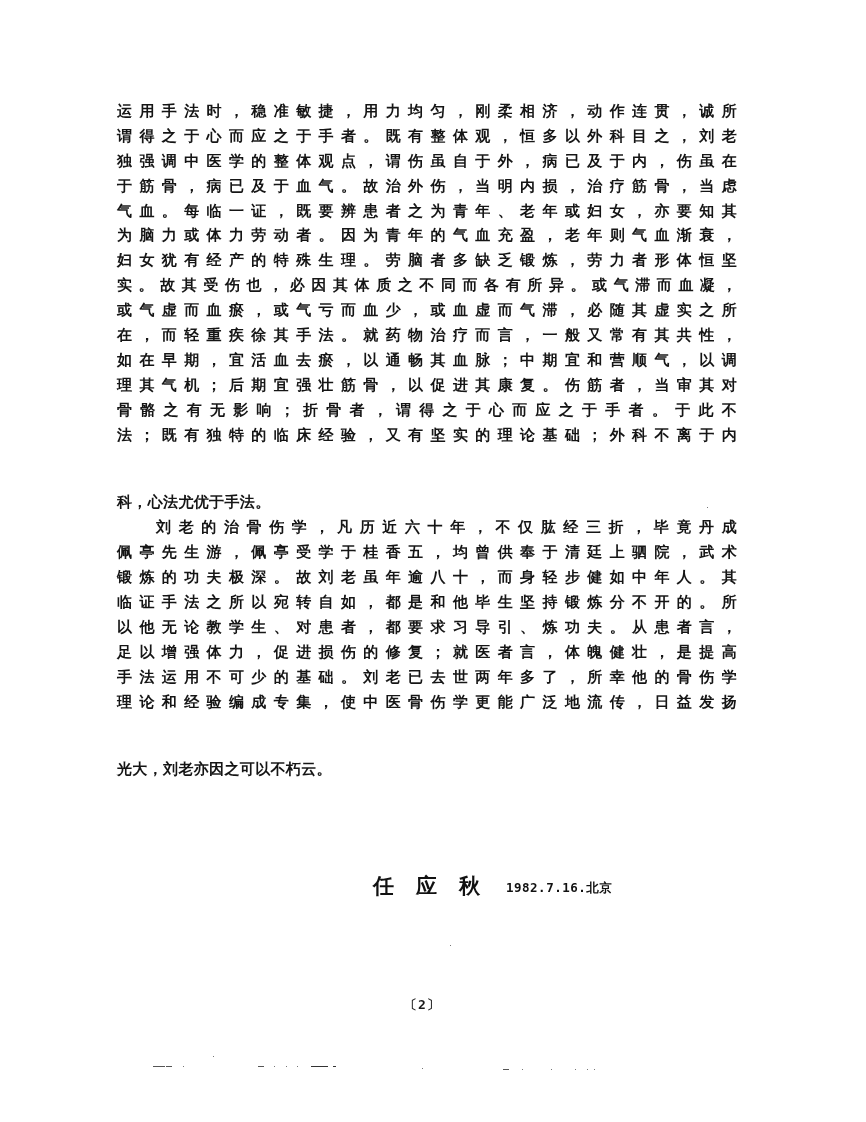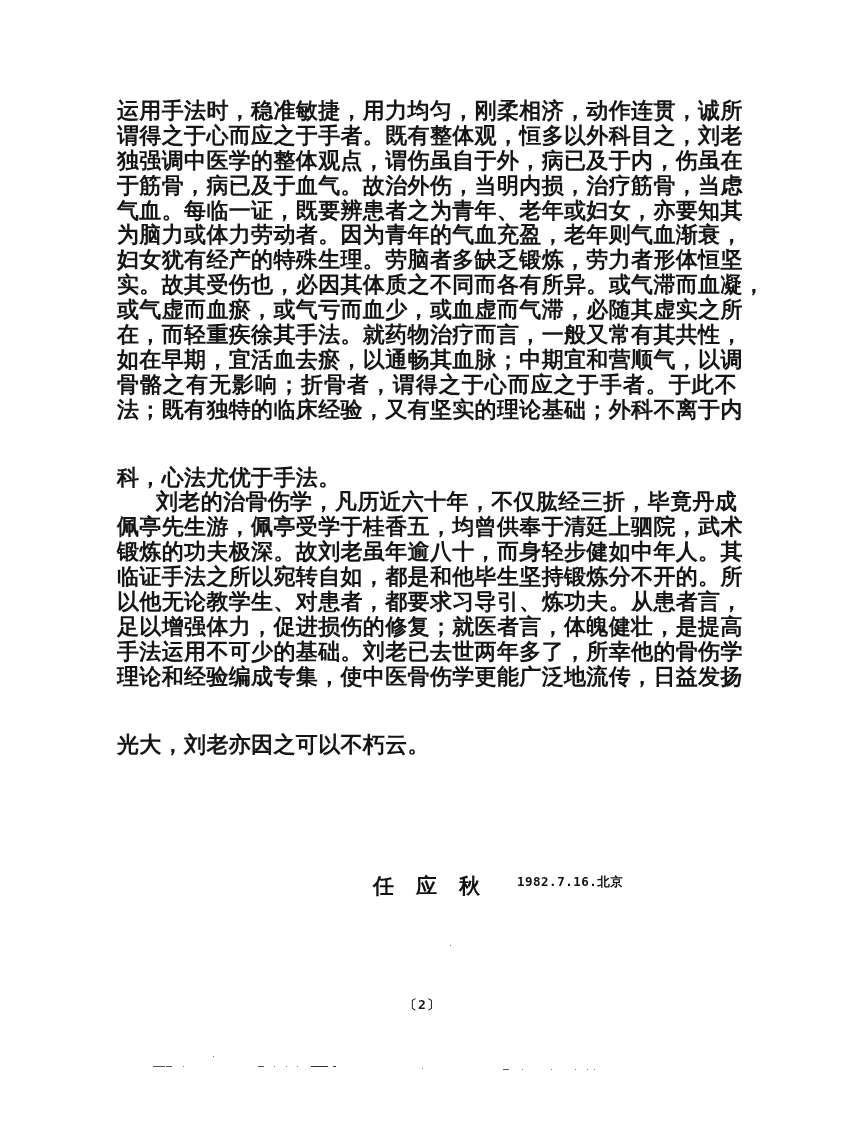--- a/index.html
+++ b/index.html
@@ -24,51 +24,52 @@
     }
     .body-text {
       position: absolute;
       left: 117px;
       top: 99px;
       width: 620px;
     }
     .line {
       height: 24.9px;
       line-height: 24.9px;
-      font-size: 22px;
+      font-size: 15px;
       white-space: nowrap;
       letter-spacing: 0.35px;
       text-align: justify;
       text-align-last: justify;
       font-weight: bold;
       color: #151515;
     }
     .line.last {
       text-align-last: left;
       margin-top: 43px;
     }
     .line.indent {
       padding-left: 39px;
     }
     .signature {
       position: absolute;
       top: 872px;
       left: 373px;
       height: 28px;
       display: flex;
+      align-items: center;
     }
     .sig-name {
       font-family: "DejaVu Serif", "Liberation Serif", serif;
       font-size: 21px;
       font-weight: bold;
       letter-spacing: 22px;
       color: #111111;
     }
     .sig-date {
-      margin-left: 15px;
+      margin-left: 4px;
       font-family: "DejaVu Sans Mono", "Liberation Mono", monospace;
       font-size: 12.5px;
       font-weight: bold;
       letter-spacing: 0.5px;
       color: #111111;
       position: relative;
       top: 2px;
     }
     .page-number {
       position: absolute;
@@ -104,20 +105,21 @@
       <div class="line">谓得之于心而应之于手者。既有整体观，恒多以外科目之，刘老</div>
       <div class="line">独强调中医学的整体观点，谓伤虽自于外，病已及于内，伤虽在</div>
       <div class="line">于筋骨，病已及于血气。故治外伤，当明内损，治疗筋骨，当虑</div>
       <div class="line">气血。每临一证，既要辨患者之为青年、老年或妇女，亦要知其</div>
       <div class="line">为脑力或体力劳动者。因为青年的气血充盈，老年则气血渐衰，</div>
       <div class="line">妇女犹有经产的特殊生理。劳脑者多缺乏锻炼，劳力者形体恒坚</div>
       <div class="line">实。故其受伤也，必因其体质之不同而各有所异。或气滞而血凝，</div>
       <div class="line">或气虚而血瘀，或气亏而血少，或血虚而气滞，必随其虚实之所</div>
       <div class="line">在，而轻重疾徐其手法。就药物治疗而言，一般又常有其共性，</div>
       <div class="line">如在早期，宜活血去瘀，以通畅其血脉；中期宜和营顺气，以调</div>
+      <div class="line">理其气机；后期宜强壮筋骨，以促进其康复。伤筋者，当审其对</div>
       <div class="line">骨骼之有无影响；折骨者，谓得之于心而应之于手者。于此不</div>
       <div class="line">法；既有独特的临床经验，又有坚实的理论基础；外科不离于内</div>
       <div class="line last">科，心法尤优于手法。</div>
     </div>
 
     <div>
       <div class="line indent">刘老的治骨伤学，凡历近六十年，不仅肱经三折，毕竟丹成</div>
       <div class="line">佩亭先生游，佩亭受学于桂香五，均曾供奉于清廷上驷院，武术</div>
       <div class="line">锻炼的功夫极深。故刘老虽年逾八十，而身轻步健如中年人。其</div>
       <div class="line">临证手法之所以宛转自如，都是和他毕生坚持锻炼分不开的。所</div>

